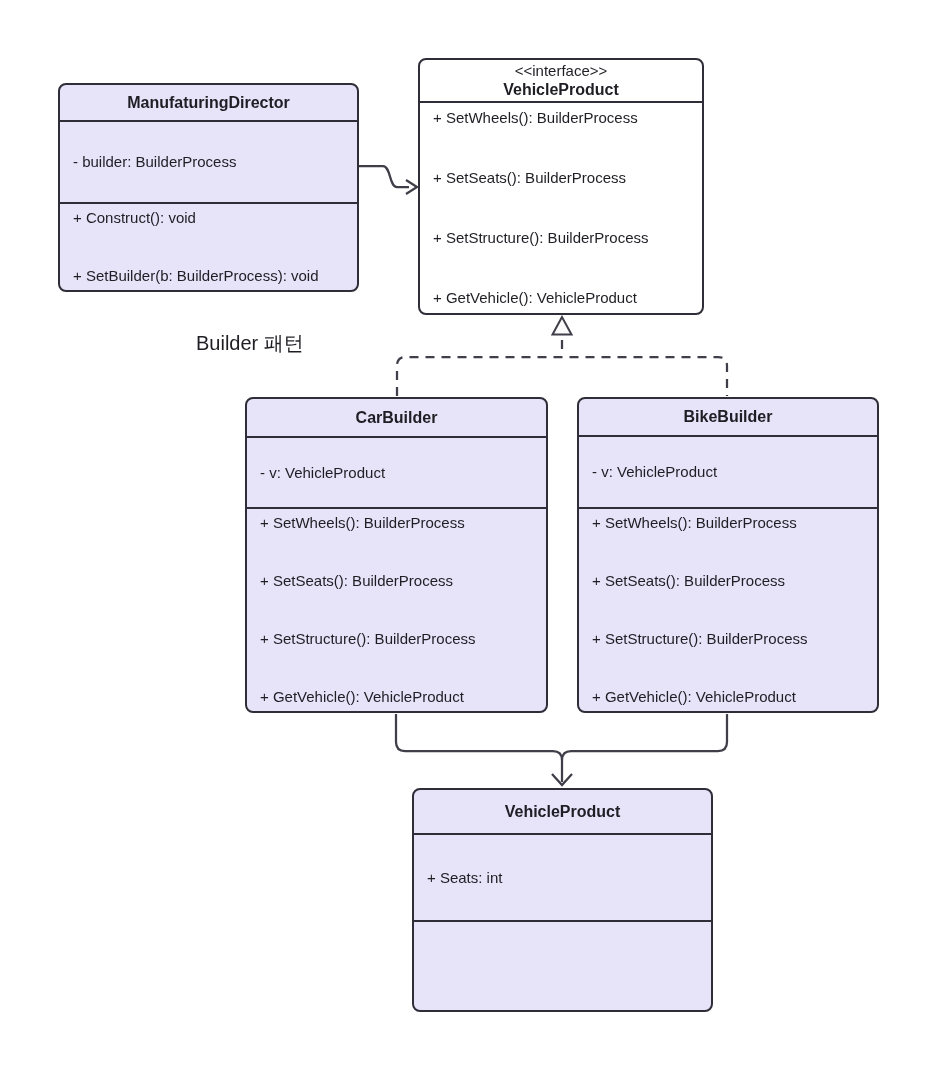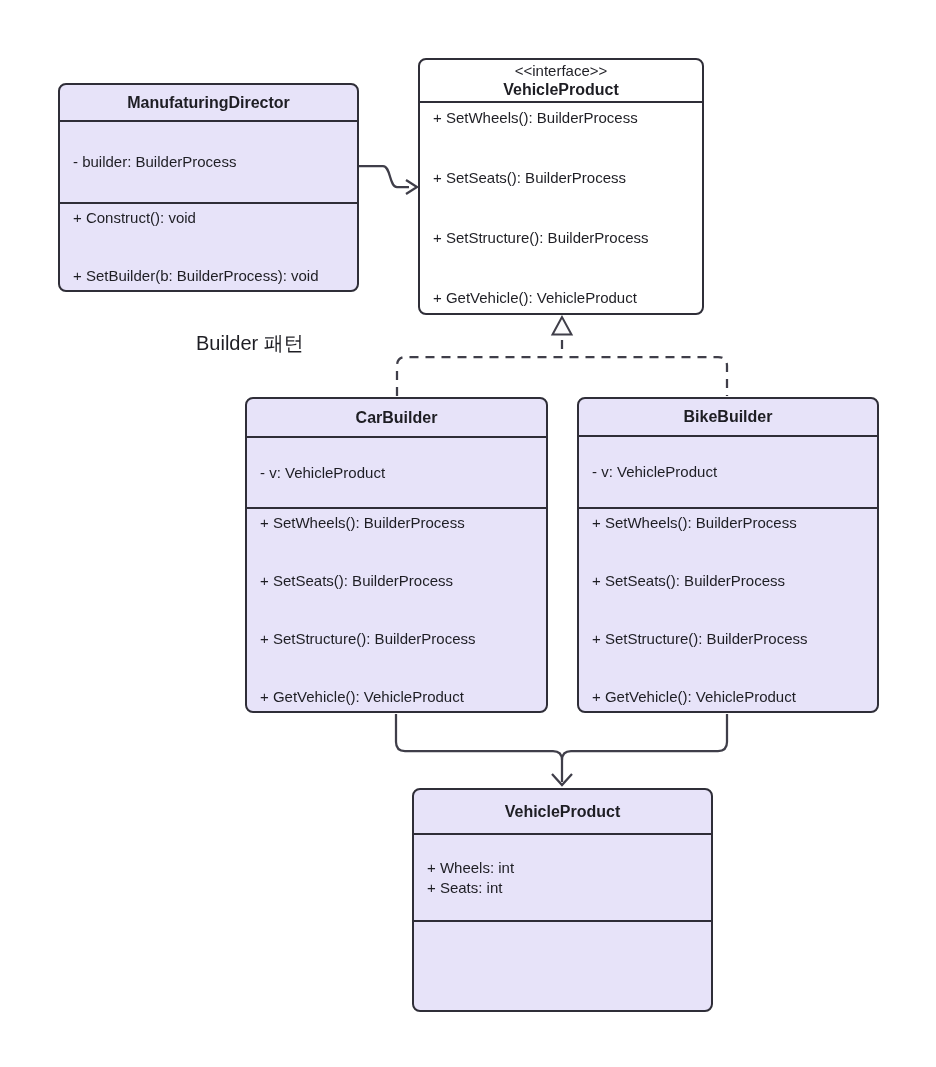--- a/index.html
+++ b/index.html
@@ -132,21 +132,20 @@
         <div class="member-line">+ SetWheels(): BuilderProcess</div>
         <div class="member-line">+ SetSeats(): BuilderProcess</div>
         <div class="member-line">+ SetStructure(): BuilderProcess</div>
         <div class="member-line">+ GetVehicle(): VehicleProduct</div>
       </div>
   </div>
 
   <div class="uml-box" style="left:412px;top:788px;width:301px;height:224px">
     <div class="box-title" style="height:43px">VehicleProduct</div>
     <div class="compartment" style="height:87px">
-        <div class="member-line">+ Wheels: int</div>
         <div class="member-line">+ Seats: int</div>
       </div>
     <div class="compartment grow"></div>
   </div>
 
   <svg class="connectors" viewBox="0 0 936 1067" xmlns="http://www.w3.org/2000/svg">
 
     <g>
       <path d="M 359 166 L 383 166 C 391 166 389 187 397 187 L 409 187"></path>
       <path d="M 406 180 L 417 187 L 406 194"></path>

